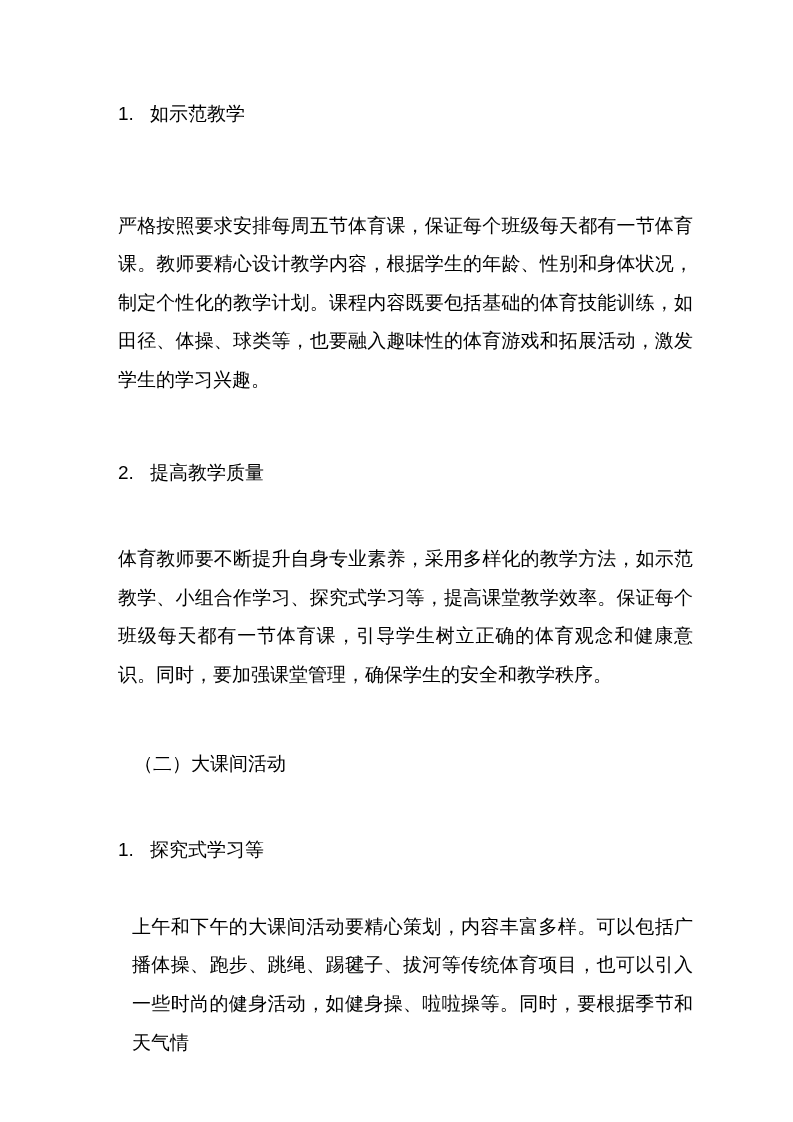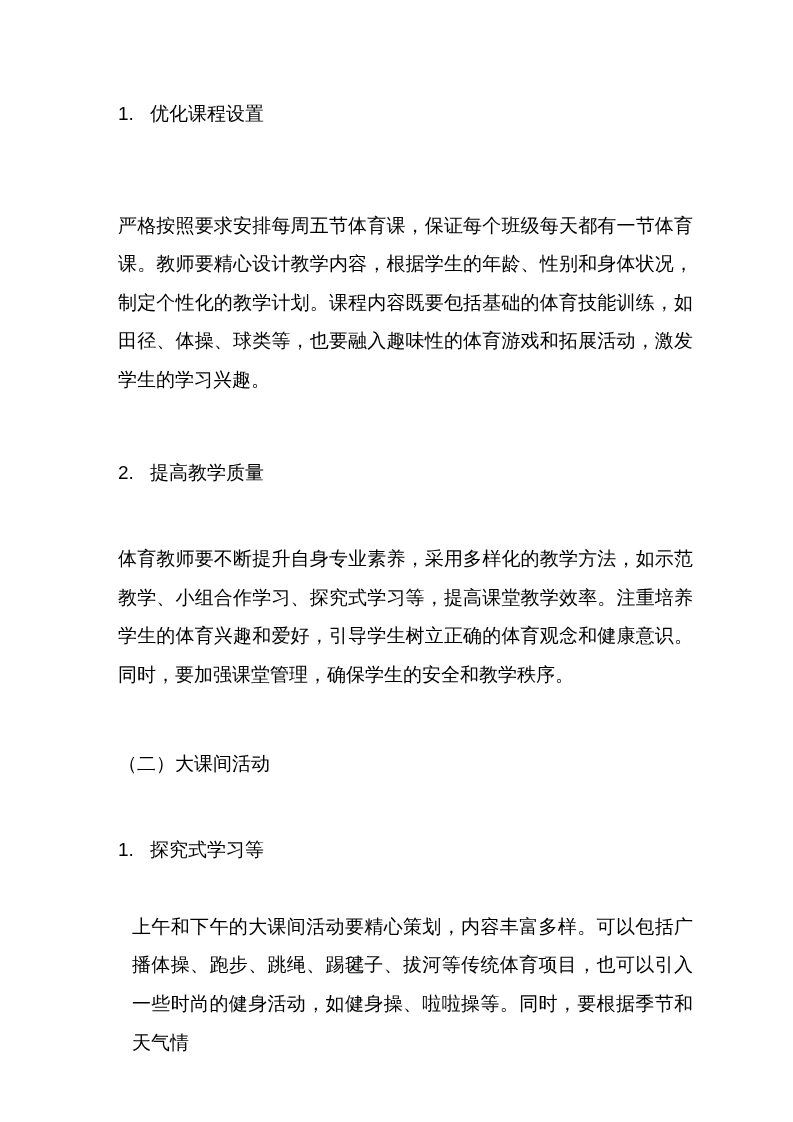--- a/index.html
+++ b/index.html
@@ -35,43 +35,43 @@
     font-family: "Liberation Sans", "DejaVu Sans", sans-serif;
   }
   .para {
     text-align: justify;
   }
   
   .b0 { margin-top: 95px; }
   .b1 { margin-top: 73px; }
   .b2 { margin-top: 54px; }
   .b3 { margin-top: 48px; }
-  .b4 { margin-top: 50px; }
+  .b4 { margin-top: 50px; margin-left: 16px; }
   .b5 { margin-top: 48px; }
   .b6 { margin-top: 38px; margin-left: 14px; }
 </style>
 </head>
 <body>
 
 <div class="page">
   <div class="content">
 
     <div class="blk heading b0">
       <span class="num">1.</span>
-      <span class="h-text">优化课程设置</span>
+      <span class="h-text">如示范教学</span>
     </div>
 
     <p class="blk para b1">严格按照要求安排每周五节体育课，保证每个班级每天都有一节体育课。教师要精心设计教学内容，根据学生的年龄、性别和身体状况，制定个性化的教学计划。课程内容既要包括基础的体育技能训练，如田径、体操、球类等，也要融入趣味性的体育游戏和拓展活动，激发学生的学习兴趣。</p>
 
     <div class="blk heading b2">
       <span class="num">2.</span>
       <span class="h-text">提高教学质量</span>
     </div>
 
-    <p class="blk para b3">体育教师要不断提升自身专业素养，采用多样化的教学方法，如示范教学、小组合作学习、探究式学习等，提高课堂教学效率。注重培养学生的体育兴趣和爱好，引导学生树立正确的体育观念和健康意识。同时，要加强课堂管理，确保学生的安全和教学秩序。</p>
+    <p class="blk para b3">体育教师要不断提升自身专业素养，采用多样化的教学方法，如示范教学、小组合作学习、探究式学习等，提高课堂教学效率。保证每个班级每天都有一节体育课，引导学生树立正确的体育观念和健康意识。同时，要加强课堂管理，确保学生的安全和教学秩序。</p>
 
     <div class="blk b4">（二）大课间活动</div>
 
     <div class="blk heading b5">
       <span class="num">1.</span>
       <span class="h-text">探究式学习等</span>
     </div>
 
     <p class="blk para b6">上午和下午的大课间活动要精心策划，内容丰富多样。可以包括广播体操、跑步、跳绳、踢毽子、拔河等传统体育项目，也可以引入一些时尚的健身活动，如健身操、啦啦操等。同时，要根据季节和天气情</p>
 

